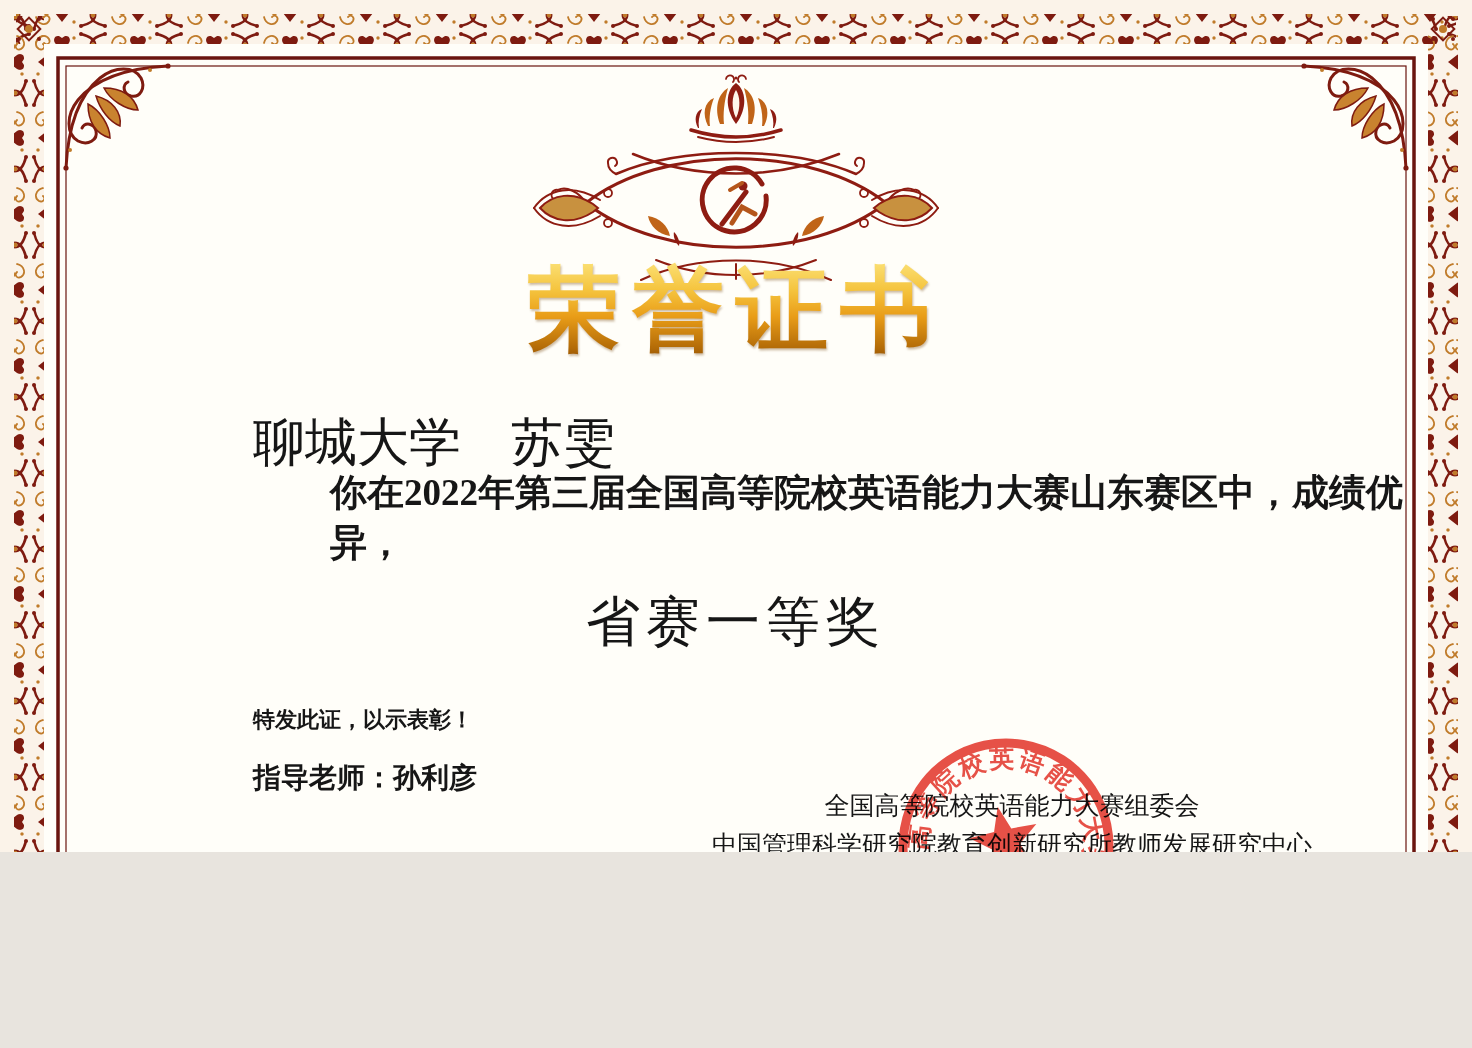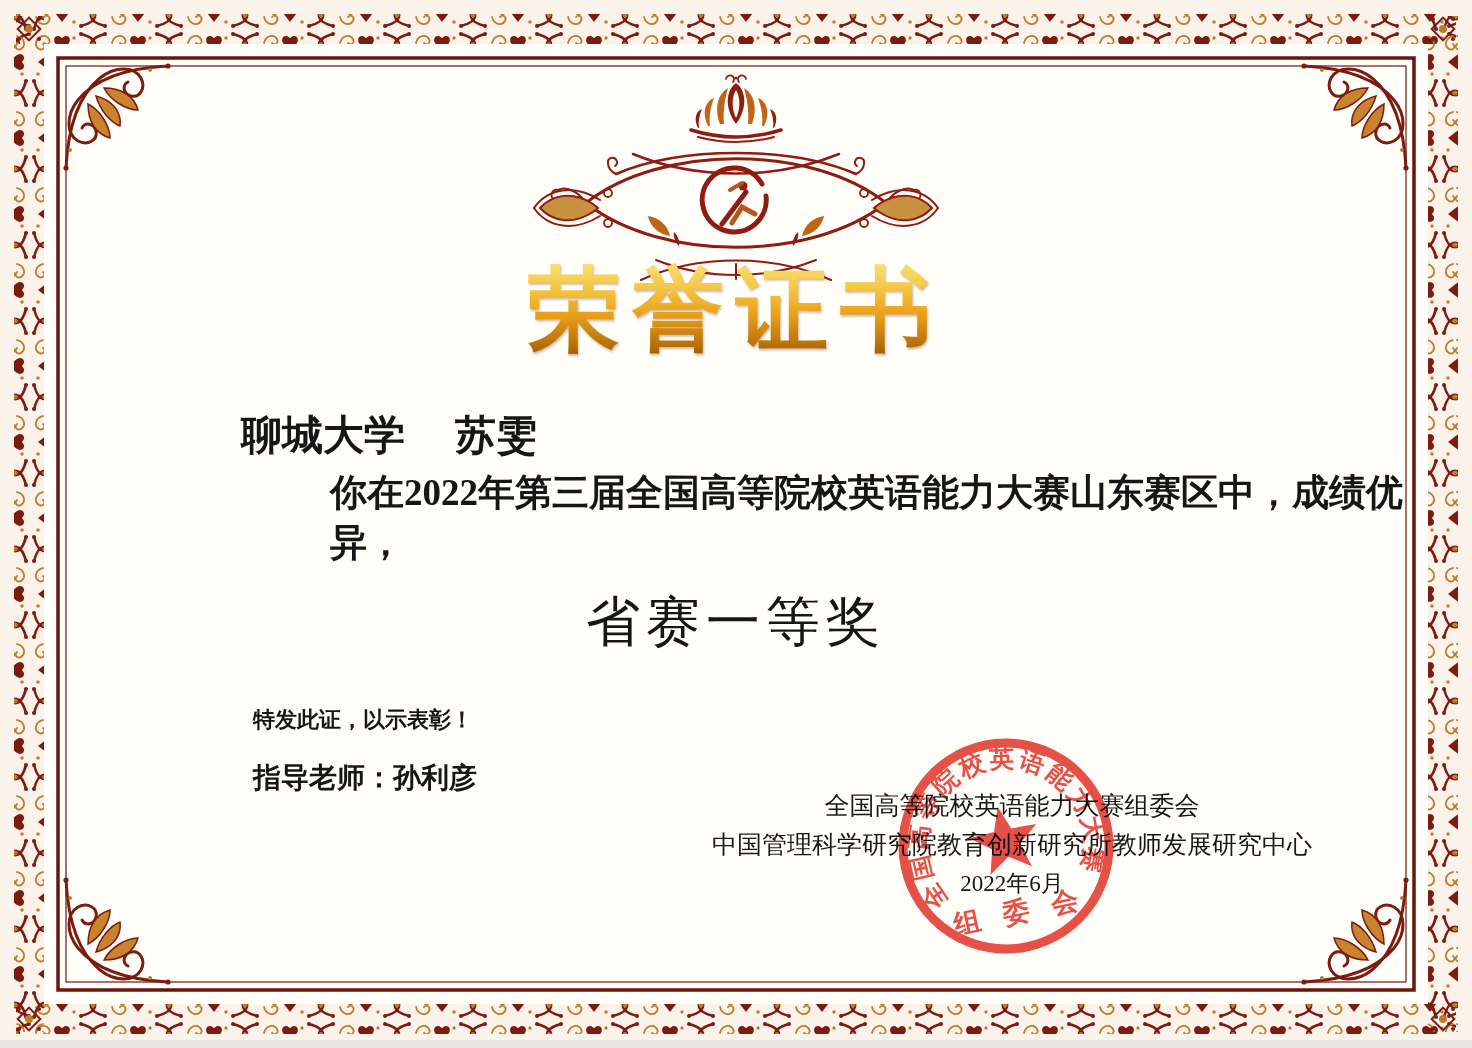--- a/index.html
+++ b/index.html
@@ -1,37 +1,37 @@
 <!DOCTYPE html>
 <html><head>
 <meta charset="utf-8">
 <style>
   html,body{margin:0;padding:0;background:#e8e4de;}
   .certificate{
     position:relative;
-    width:1472px;height:1040px;
+    width:1472px;height:852px;
     background:#fbf3e9;
     overflow:hidden;
     font-family:"Liberation Serif","DejaVu Serif",serif;
     color:#161616;
   }
   svg{display:block;}
   .border-layer{position:absolute;inset:0;pointer-events:none;}
   .crest{position:absolute;left:506px;top:74px;width:460px;height:212px;pointer-events:none;}
   .page-title{
     position:absolute;left:0;top:258px;width:100%;
     margin:0;text-align:center;
     font-size:92px;font-weight:bold;letter-spacing:12px;
     line-height:1.15;
     background:linear-gradient(180deg,#fce47c 0%,#f5c43e 30%,#e99d18 55%,#b36b07 85%,#8a4a03 100%);
     -webkit-background-clip:text;background-clip:text;
     color:transparent;
     filter:drop-shadow(1px 2px 1px rgba(110,60,0,.35));
   }
-  .recipient-line{position:absolute;left:241px;top:408px;font-size:41px;font-weight:bold;}
+  .recipient-line{position:absolute;left:253px;top:408px;font-size:52px;font-weight:normal;}
   .recipient-name{margin-left:50px;}
   .body-line-1{position:absolute;left:330px;top:468px;font-size:37px;font-weight:bold;}
   .body-line-2{position:absolute;left:253px;top:517px;font-size:37px;font-weight:bold;}
   .award-title{
     position:absolute;left:0;top:586px;width:1472px;text-align:center;
     font-size:54px;font-weight:normal;letter-spacing:6px;
   }
   .commendation-line{position:absolute;left:253px;top:705px;font-size:22px;font-weight:bold;}
   .advisor-line{position:absolute;left:253px;top:759px;font-size:28px;font-weight:bold;}
   .issuer-block{

